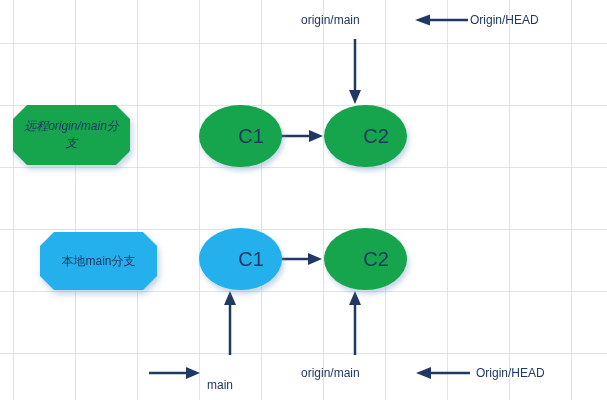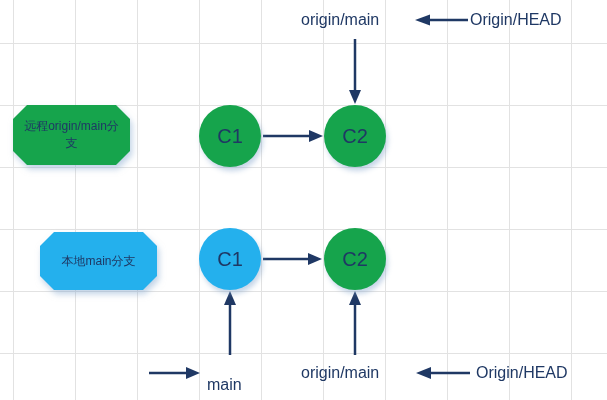--- a/index.html
+++ b/index.html
@@ -11,47 +11,48 @@
       linear-gradient(to right, #e2e2e2 1px, transparent 1px),
       linear-gradient(to bottom, #e2e2e2 1px, transparent 1px);
     background-size:62px 62px;
     background-position:13px 43px;
     font-family:"Liberation Sans","DejaVu Sans",sans-serif;
     overflow:hidden;
   }
   .lbl{
     position:absolute;
     color:#1F3864;
-    font-size:16px;
+    font-size:12px;
     line-height:22px;
     white-space:nowrap;
   }
   .node{
     position:absolute;
     width:62px;height:62px;
     border-radius:50%;
     display:flex;align-items:center;justify-content:center;
     color:#1F3864;font-size:20px;
     box-shadow:2px 4px 5px rgba(130,165,205,0.45);
+    padding-left:21px;
   }
   .node.green{background:#16A44C;}
   .node.blue{background:#24B0ED;}
   .octwrap{
     position:absolute;
     filter:drop-shadow(2px 4px 3px rgba(130,165,205,0.5));
   }
   .oct{
     width:100%;height:100%;
     clip-path:polygon(14px 0,calc(100% - 14px) 0,100% 14px,100% calc(100% - 14px),calc(100% - 14px) 100%,14px 100%,0 calc(100% - 14px),0 14px);
     display:flex;align-items:center;justify-content:center;
     text-align:center;
     color:#1F3864;font-size:12px;line-height:17px;
     padding:4px 8px;box-sizing:border-box;
   }
-  .oct.green{background:#16A44C;}
+  .oct.green{background:#16A44C;font-style:italic;}
   .oct.blue{background:#24B0ED;}
   svg.arrows{position:absolute;left:0;top:0;width:607px;height:400px;}
   svg .shaft{stroke:#1F3864;stroke-width:2.5;fill:none;}
   svg .head{fill:#1F3864;stroke:none;}
 </style>
 </head>
 <body>
 
 <div class="canvas">
 

